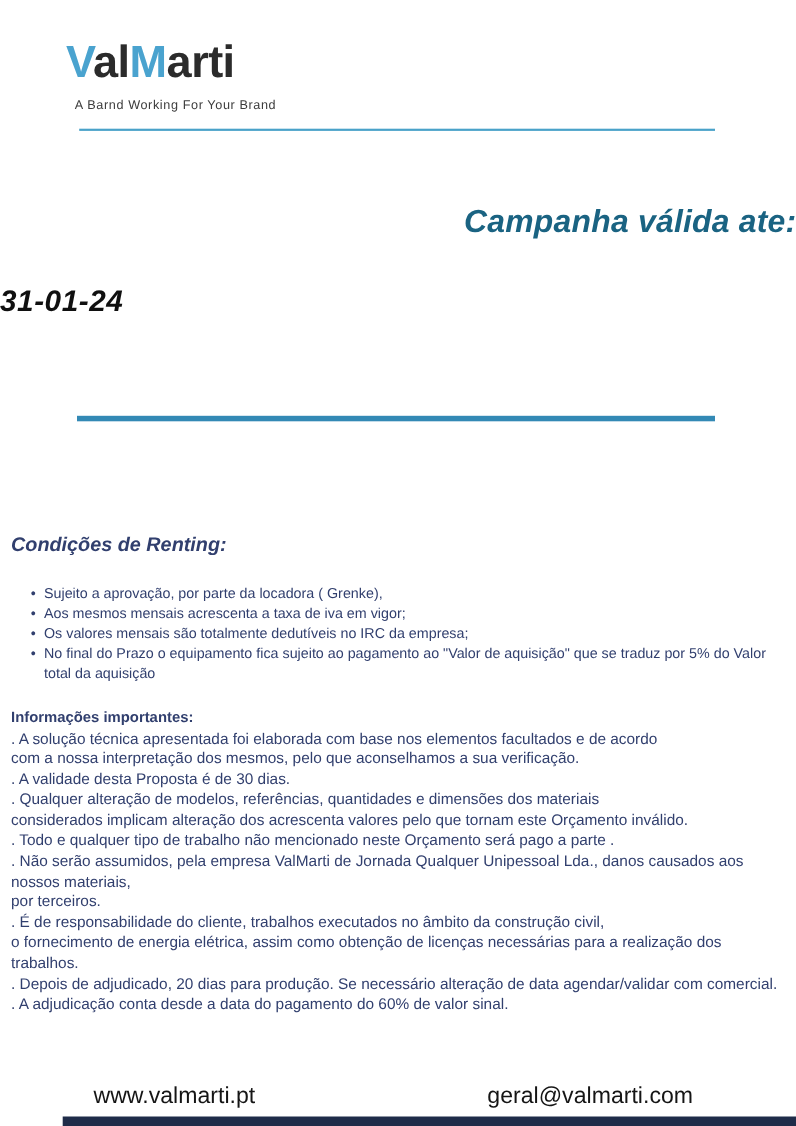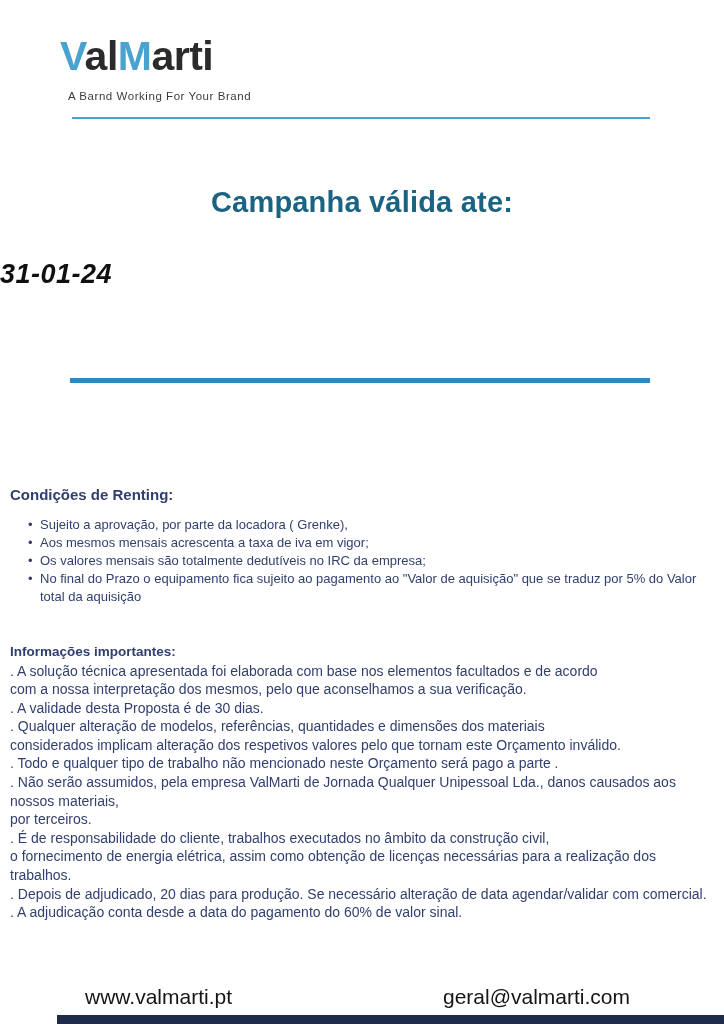--- a/index.html
+++ b/index.html
@@ -20,43 +20,43 @@
     position:absolute; left:68px; top:90px;
     font-size:11.5px; letter-spacing:0.55px; color:#3c3c3c;
   }
   .rule-thin {
     position:absolute; left:72px; top:117px; width:578px; height:2px;
     background:#4aa2c9;
   }
 
   
   .hero-title {
-    position:absolute; left:0; top:186px; width:724px; text-align:center;
-    font-size:29px; font-weight:700; color:#1a6382;
+    position:absolute; left:0; top:186px; width:724px; text-align:right;
+    font-size:29px; font-weight:700; font-style:italic; color:#1a6382;
     letter-spacing:0.2px;
   }
   .hero-date {
     position:absolute; left:0; top:259px; width:724px; 
     font-size:27px; font-weight:700; font-style:italic; color:#101010;
     letter-spacing:0.5px;
   }
   .rule-thick {
     position:absolute; left:70px; top:378px; width:580px; height:5px;
     background:#3389b5;
   }
 
   
   .renting {
     position:absolute; left:10px; top:486px; width:700px; color:#313f6e;
   }
   .renting .sec-heading {
-    font-size:15px; font-weight:700; margin:0; line-height:18px;
+    font-size:18px; font-weight:700; margin:0; line-height:18px;font-style:italic;
   }
   .renting ul {
-    margin:12px 0 0 0; padding:0 0 0 18px; list-style:none;
+    margin:27px 0 0 0; padding:0 0 0 18px; list-style:none;
   }
   .renting li {
     position:relative; padding-left:12px;
     font-size:13px; line-height:18px;
   }
   .renting li::before {
     content:"\2022"; position:absolute; left:0; top:0;
     font-size:13px; color:#313f6e;
   }
 
@@ -107,21 +107,21 @@
       <li>No final do Prazo o equipamento fica sujeito ao pagamento ao "Valor de aquisição" que se traduz por 5% do Valor total da aquisição</li>
     </ul>
   </div>
 
   <div class="info">
     <h2 class="sec-heading">Informações importantes:</h2>
     <div class="line">. A solução técnica apresentada foi elaborada com base nos elementos facultados e de acordo</div>
     <div class="line">com a nossa interpretação dos mesmos, pelo que aconselhamos a sua verificação.</div>
     <div class="line">. A validade desta Proposta é de 30 dias.</div>
     <div class="line">. Qualquer alteração de modelos, referências, quantidades e dimensões dos materiais</div>
-    <div class="line">considerados implicam alteração dos respetivos valores pelo que tornam este Orçamento inválido.</div>
+    <div class="line">considerados implicam alteração dos acrescenta valores pelo que tornam este Orçamento inválido.</div>
     <div class="line">. Todo e qualquer tipo de trabalho não mencionado neste Orçamento será pago a parte .</div>
     <div class="line">. Não serão assumidos, pela empresa ValMarti de Jornada Qualquer Unipessoal Lda., danos causados aos nossos materiais,</div>
     <div class="line">por terceiros.</div>
     <div class="line">. É de responsabilidade do cliente, trabalhos executados no âmbito da construção civil,</div>
     <div class="line">o fornecimento de energia elétrica, assim como obtenção de licenças necessárias para a realização dos trabalhos.</div>
     <div class="line">. Depois de adjudicado, 20 dias para produção. Se necessário alteração de data agendar/validar com comercial.</div>
     <div class="line">. A adjudicação conta desde a data do pagamento do 60% de valor  sinal.</div>
   </div>
 
   <div class="footer-web">www.valmarti.pt</div>

